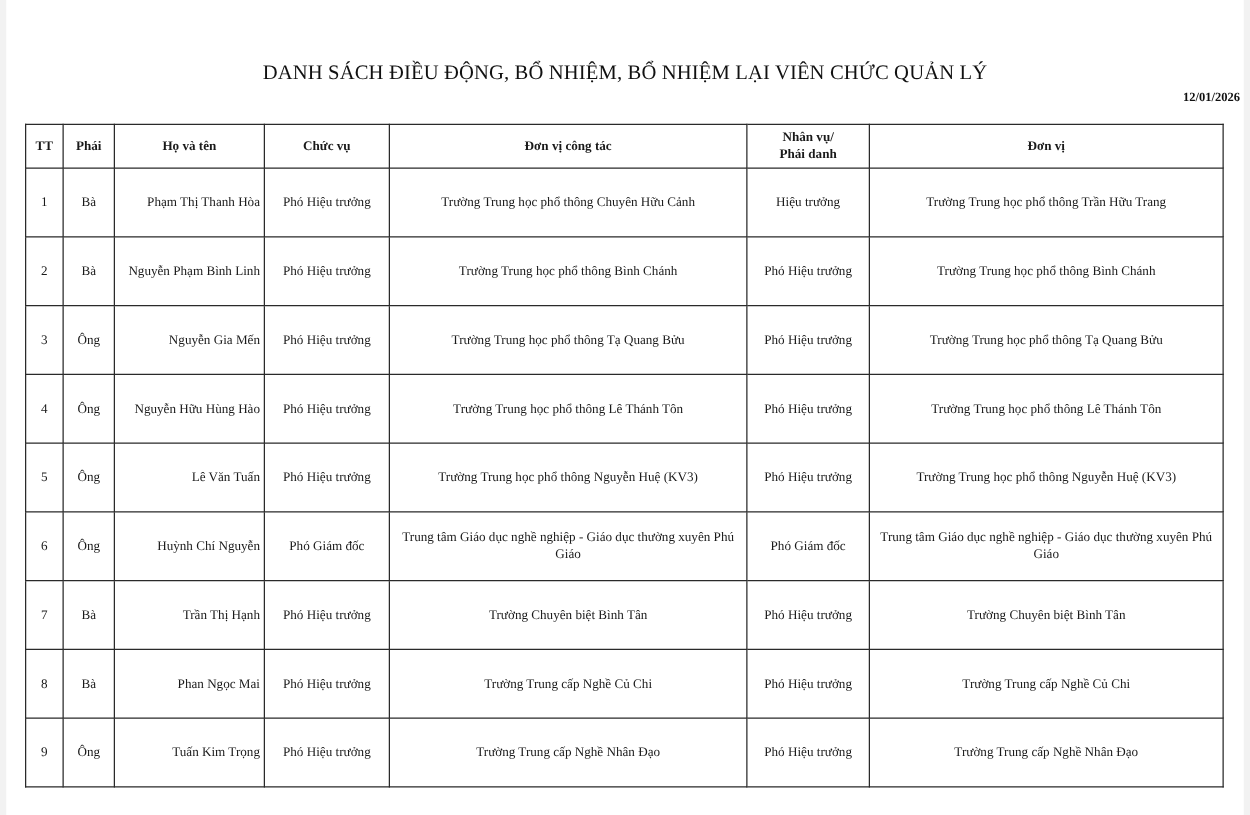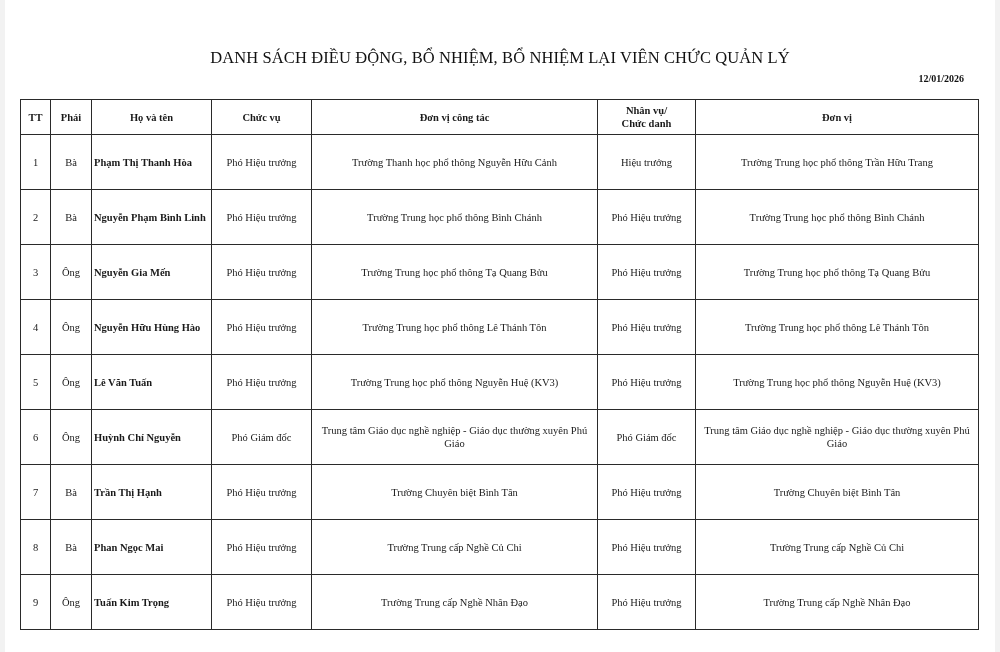--- a/index.html
+++ b/index.html
@@ -11,40 +11,40 @@
     position: relative;
   }
   .edge-left { position: absolute; left: 0; top: 0; width: 5px; height: 652px; background: #f2f2f2; }
   .edge-right { position: absolute; right: 0; top: 0; width: 5px; height: 652px; background: #f2f2f2; }
   .title {
     position: absolute; left: 0; top: 48px; width: 1000px;
     text-align: center; font-weight: normal; font-size: 16.5px; letter-spacing: 0.1px;
     color: #111;
   }
   .date {
-    position: absolute; right: 36px; top: 73px;
+    position: absolute; right: 8px; top: 73px;
     font-weight: bold; font-size: 10px; color: #111; text-align: right;
   }
   table.doc {
     position: absolute; left: 20px; top: 99px;
     border-collapse: collapse;
     table-layout: fixed;
     width: 958px;
     font-size: 10.5px;
   }
   table.doc th, table.doc td {
     border: 1.3px solid #2a2a2a;
     text-align: center;
     vertical-align: middle;
     padding: 0 3px;
     line-height: 13px;
   }
   table.doc th { height: 34px; font-weight: bold; font-size: 10.5px; }
   table.doc td { height: 54px; }
-  table.doc td.name { text-align: left; padding-left: 2px; font-weight: bold; }
+  table.doc td.name { text-align: right; padding-left: 2px; }
 </style>
 </head>
 <body>
 
 <div class="edge-left"></div>
 <div class="edge-right"></div>
 
 <div class="title">DANH SÁCH ĐIỀU ĐỘNG, BỔ NHIỆM, BỔ NHIỆM LẠI VIÊN CHỨC QUẢN LÝ</div>
 <div class="date">12/01/2026</div>
 
@@ -60,32 +60,32 @@
   </colgroup>
   <thead>
     <tr>
       <th>TT</th>
       <th>Phái</th>
       <th>Họ và tên</th>
       <th>Chức vụ</th>
       <th>Đơn vị công tác</th>
       <th>
         <div>Nhân vụ/</div>
-        <div>Chức danh</div>
+        <div>Phái danh</div>
       </th>
       <th>Đơn vị</th>
     </tr>
   </thead>
   <tbody>
     <tr>
       <td>1</td>
       <td>Bà</td>
       <td class="name">Phạm Thị Thanh Hòa</td>
       <td>Phó Hiệu trưởng</td>
-      <td>Trường Thanh học phổ thông Nguyễn Hữu Cảnh</td>
+      <td>Trường Trung học phổ thông Chuyên Hữu Cảnh</td>
       <td>Hiệu trưởng</td>
       <td>Trường Trung học phổ thông Trần Hữu Trang</td>
     </tr>
     <tr>
       <td>2</td>
       <td>Bà</td>
       <td class="name">Nguyễn Phạm Bình Linh</td>
       <td>Phó Hiệu trưởng</td>
       <td>Trường Trung học phổ thông Bình Chánh</td>
       <td>Phó Hiệu trưởng</td>

